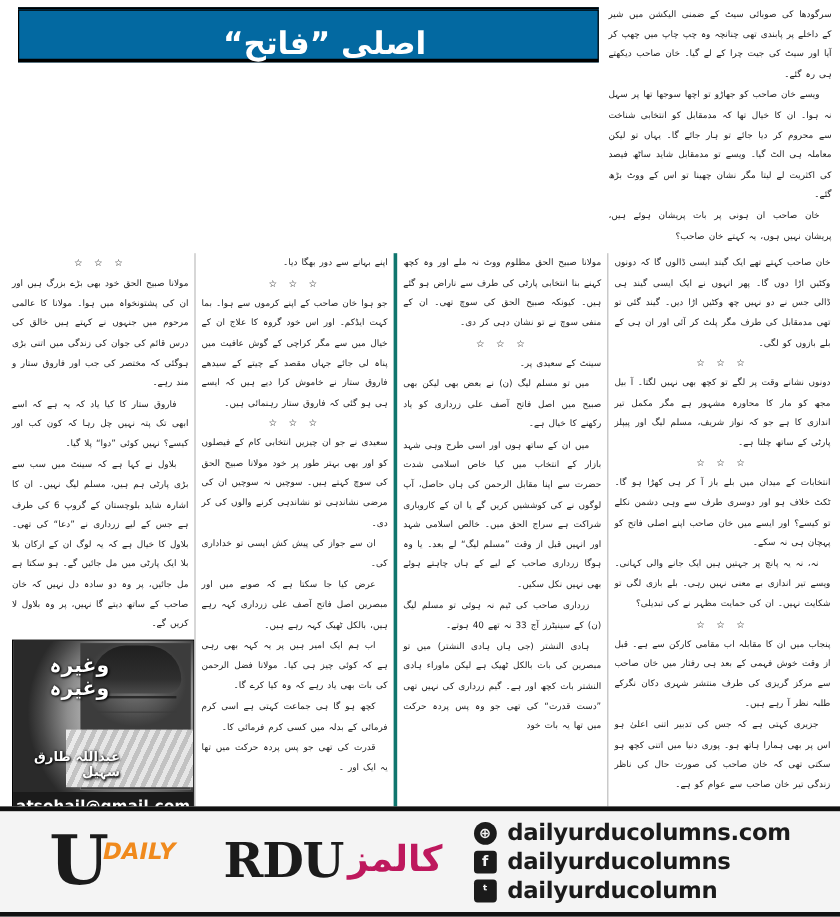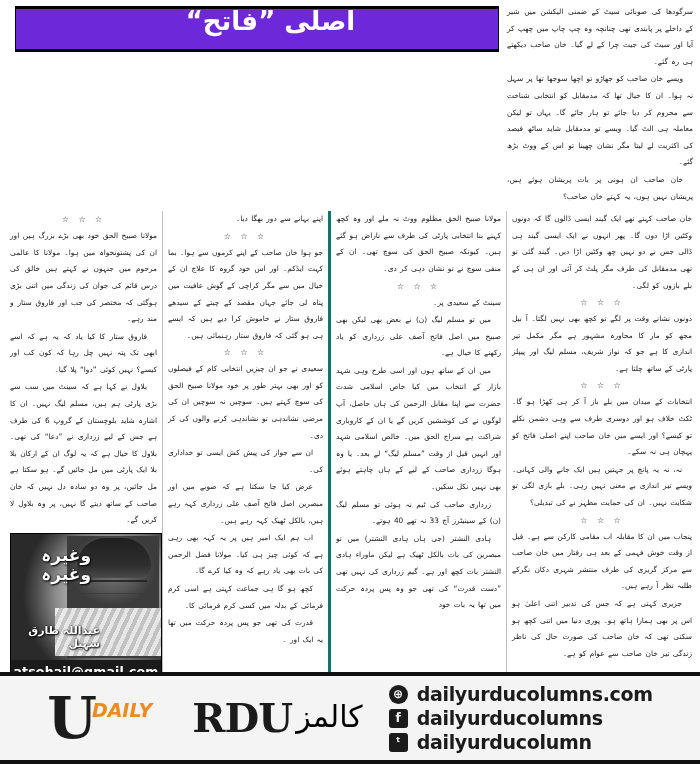--- a/index.html
+++ b/index.html
@@ -50,26 +50,26 @@
     box-sizing: border-box;
   }
 
   .headline-wrap {
     flex: 1 1 auto;
     padding: 2px 8px 0 8px;
     box-sizing: border-box;
   }
 
   .headline-banner {
-    background: #6d28d9;
+    background: #0369a1;
     border-top: 2px solid #000;
     border-bottom: 2px solid #000;
     height: 42px;
     display: flex;
-    align-items: flex-start;
+    align-items: flex-end;
     justify-content: center;
     box-shadow: 0 0 0 1px #000 inset;
     padding-left: 27px;
   }
   .headline-banner .hl-text {
     color: #fff;
     font-family: "DejaVu Sans", sans-serif;
     font-size: 26px;
     font-weight: 700;
     direction: rtl;
@@ -265,22 +265,22 @@
     font-family: "DejaVu Serif", serif;
     font-size: 40px;
     font-weight: 700;
     color: #1b1b1b;
     line-height: 34px;
     letter-spacing: -1px;
   }
   .logo-urdu {
     font-family: "DejaVu Sans", sans-serif;
     font-size: 30px;
-    font-weight: 400;
-    color: #000000;
+    font-weight: 700;
+    color: #be185d;
     direction: rtl;
     margin-left: 4px;
     transform: translateY(-2px);
   }
   .social {
     display: flex;
     flex-direction: column;
     gap: 3px;
   }
   .social-row {

